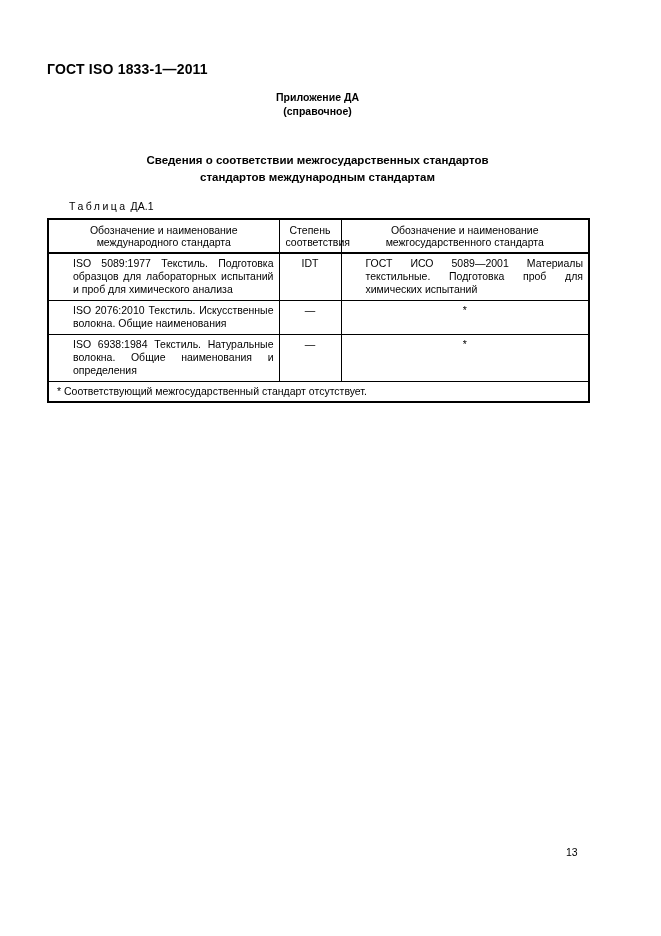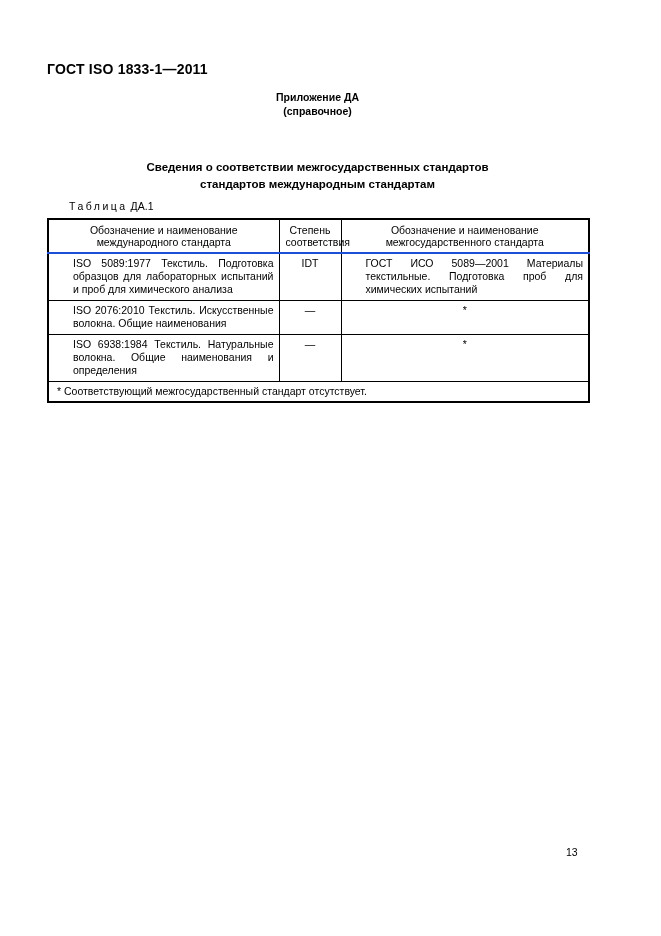--- a/index.html
+++ b/index.html
@@ -34,21 +34,20 @@
   }
   .main-title {
     position: absolute;
     top: 152px;
     left: 47px;
     width: 541px;
     text-align: center;
     font-weight: bold;
     font-size: 11.5px;
     line-height: 17px;
-    margin-top: 7px;
   }
   .table-label {
     position: absolute;
     top: 200px;
     left: 47px;
     font-size: 10.5px;
     margin-left: 22px;
   }
   .table-label .spaced { letter-spacing: 2.5px; }
   .std-table {
@@ -65,21 +64,21 @@
     font-size: 10.5px;
     line-height: 13px;
     vertical-align: top;
   }
   .std-table thead th {
     font-weight: normal;
     text-align: center;
     vertical-align: middle;
     padding: 4px 6px;
     height: 34px;
-    border-bottom: 2px solid #1d4ed8;
+    border-bottom: 2px solid #000000;
     line-height: 12px;
   }
   .std-table td.cell-text {
     text-align: justify;
     padding: 3px 5px 4px 24px;
     hyphens: manual;
   }
   .std-table td.cell-center {
     text-align: center;
     padding: 3px 2px;

